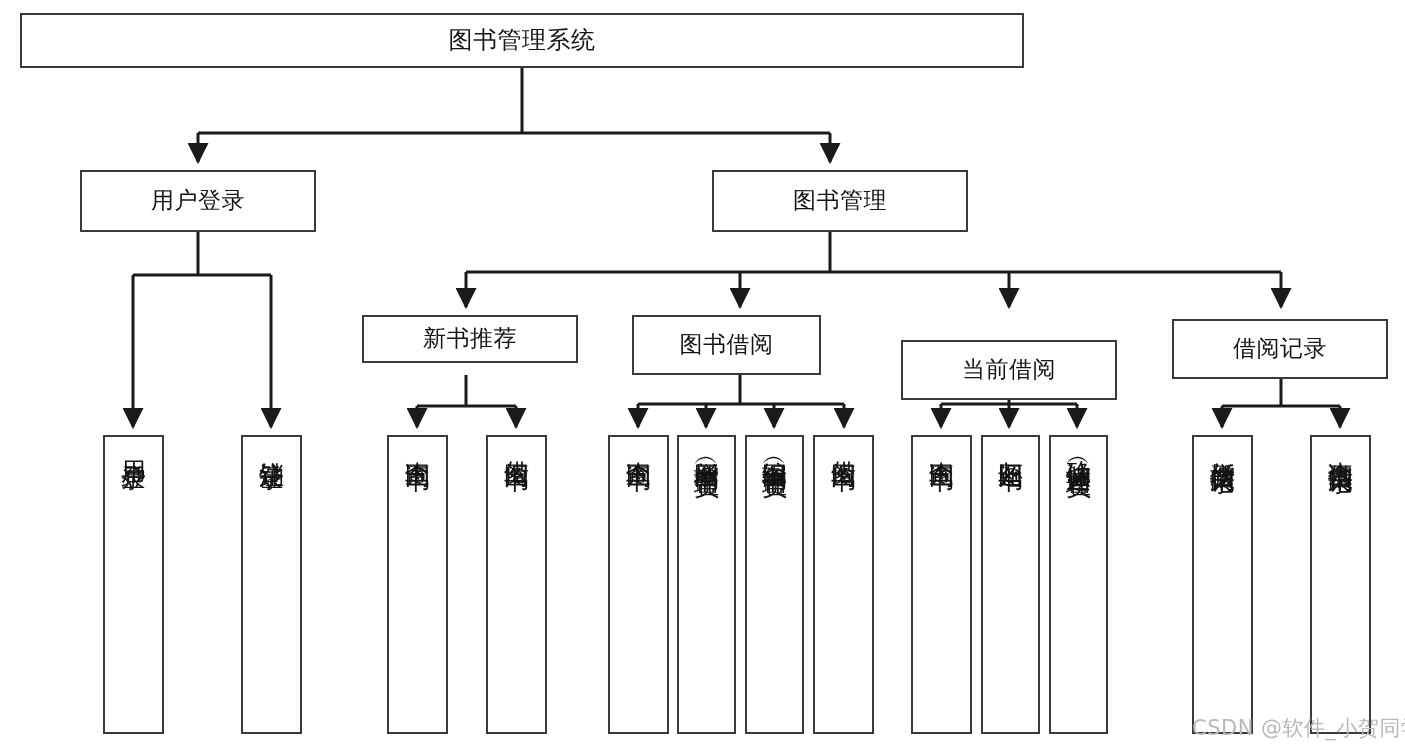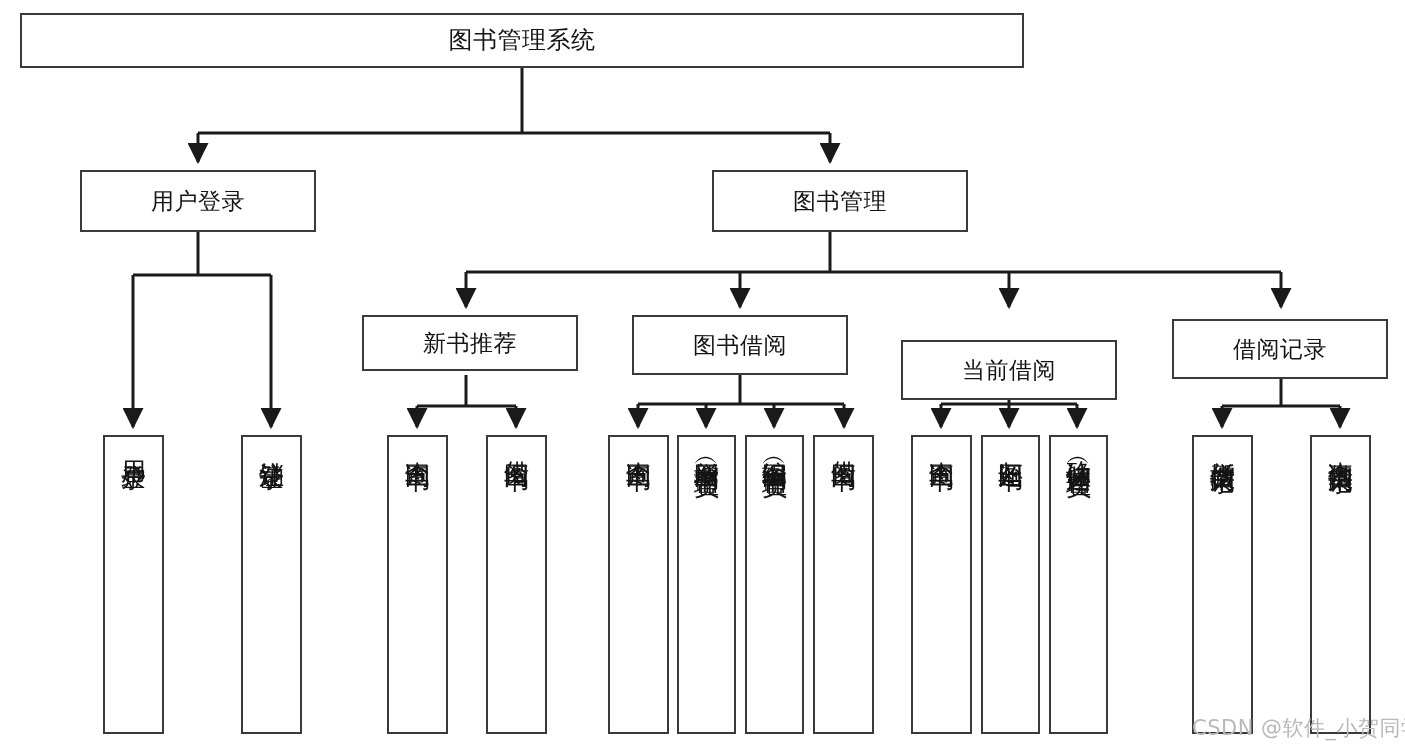--- a/index.html
+++ b/index.html
@@ -41,20 +41,21 @@
   }
   .node-label {
     color: #141414;
     white-space: nowrap;
     line-height: 1.15;
   }
   
   .node.horiz .node-label {
     font-size: 23px;
     letter-spacing: 0.5px;
+    font-family: Liberation Serif, serif;
   }
   .node.root .node-label {
     font-size: 24px;
   }
   
   .node.vert {
     align-items: flex-start;
     padding-top: 0;
   }
   .node.vert .node-label {
@@ -136,24 +137,24 @@
     <span class="node-label">图书管理系统</span>
   </div>
 
   <div class="node horiz" style="left:80px; top:170px; width:236px; height:62px;">
     <span class="node-label">用户登录</span>
   </div>
   <div class="node horiz" style="left:712px; top:170px; width:256px; height:62px;">
     <span class="node-label">图书管理</span>
   </div>
 
-  <div class="node horiz" style="left:362px; top:315px; width:216px; height:56px;">
+  <div class="node horiz" style="left:362px; top:315px; width:216px; height:48px;">
     <span class="node-label">新书推荐</span>
   </div>
-  <div class="node horiz" style="left:632px; top:315px; width:216px; height:60px;text-align:right;">
+  <div class="node horiz" style="left:632px; top:315px; width:189px; height:60px;text-align:right;">
     <span class="node-label">图书借阅</span>
   </div>
   <div class="node horiz" style="left:901px; top:315px; width:216px; height:60px;margin-top:25px;">
     <span class="node-label">当前借阅</span>
   </div>
   <div class="node horiz" style="left:1172px; top:319px; width:216px; height:60px;">
     <span class="node-label">借阅记录</span>
   </div>
 
   <div class="node vert" style="left:103px; top:435px; width:61px; height:299px;">

